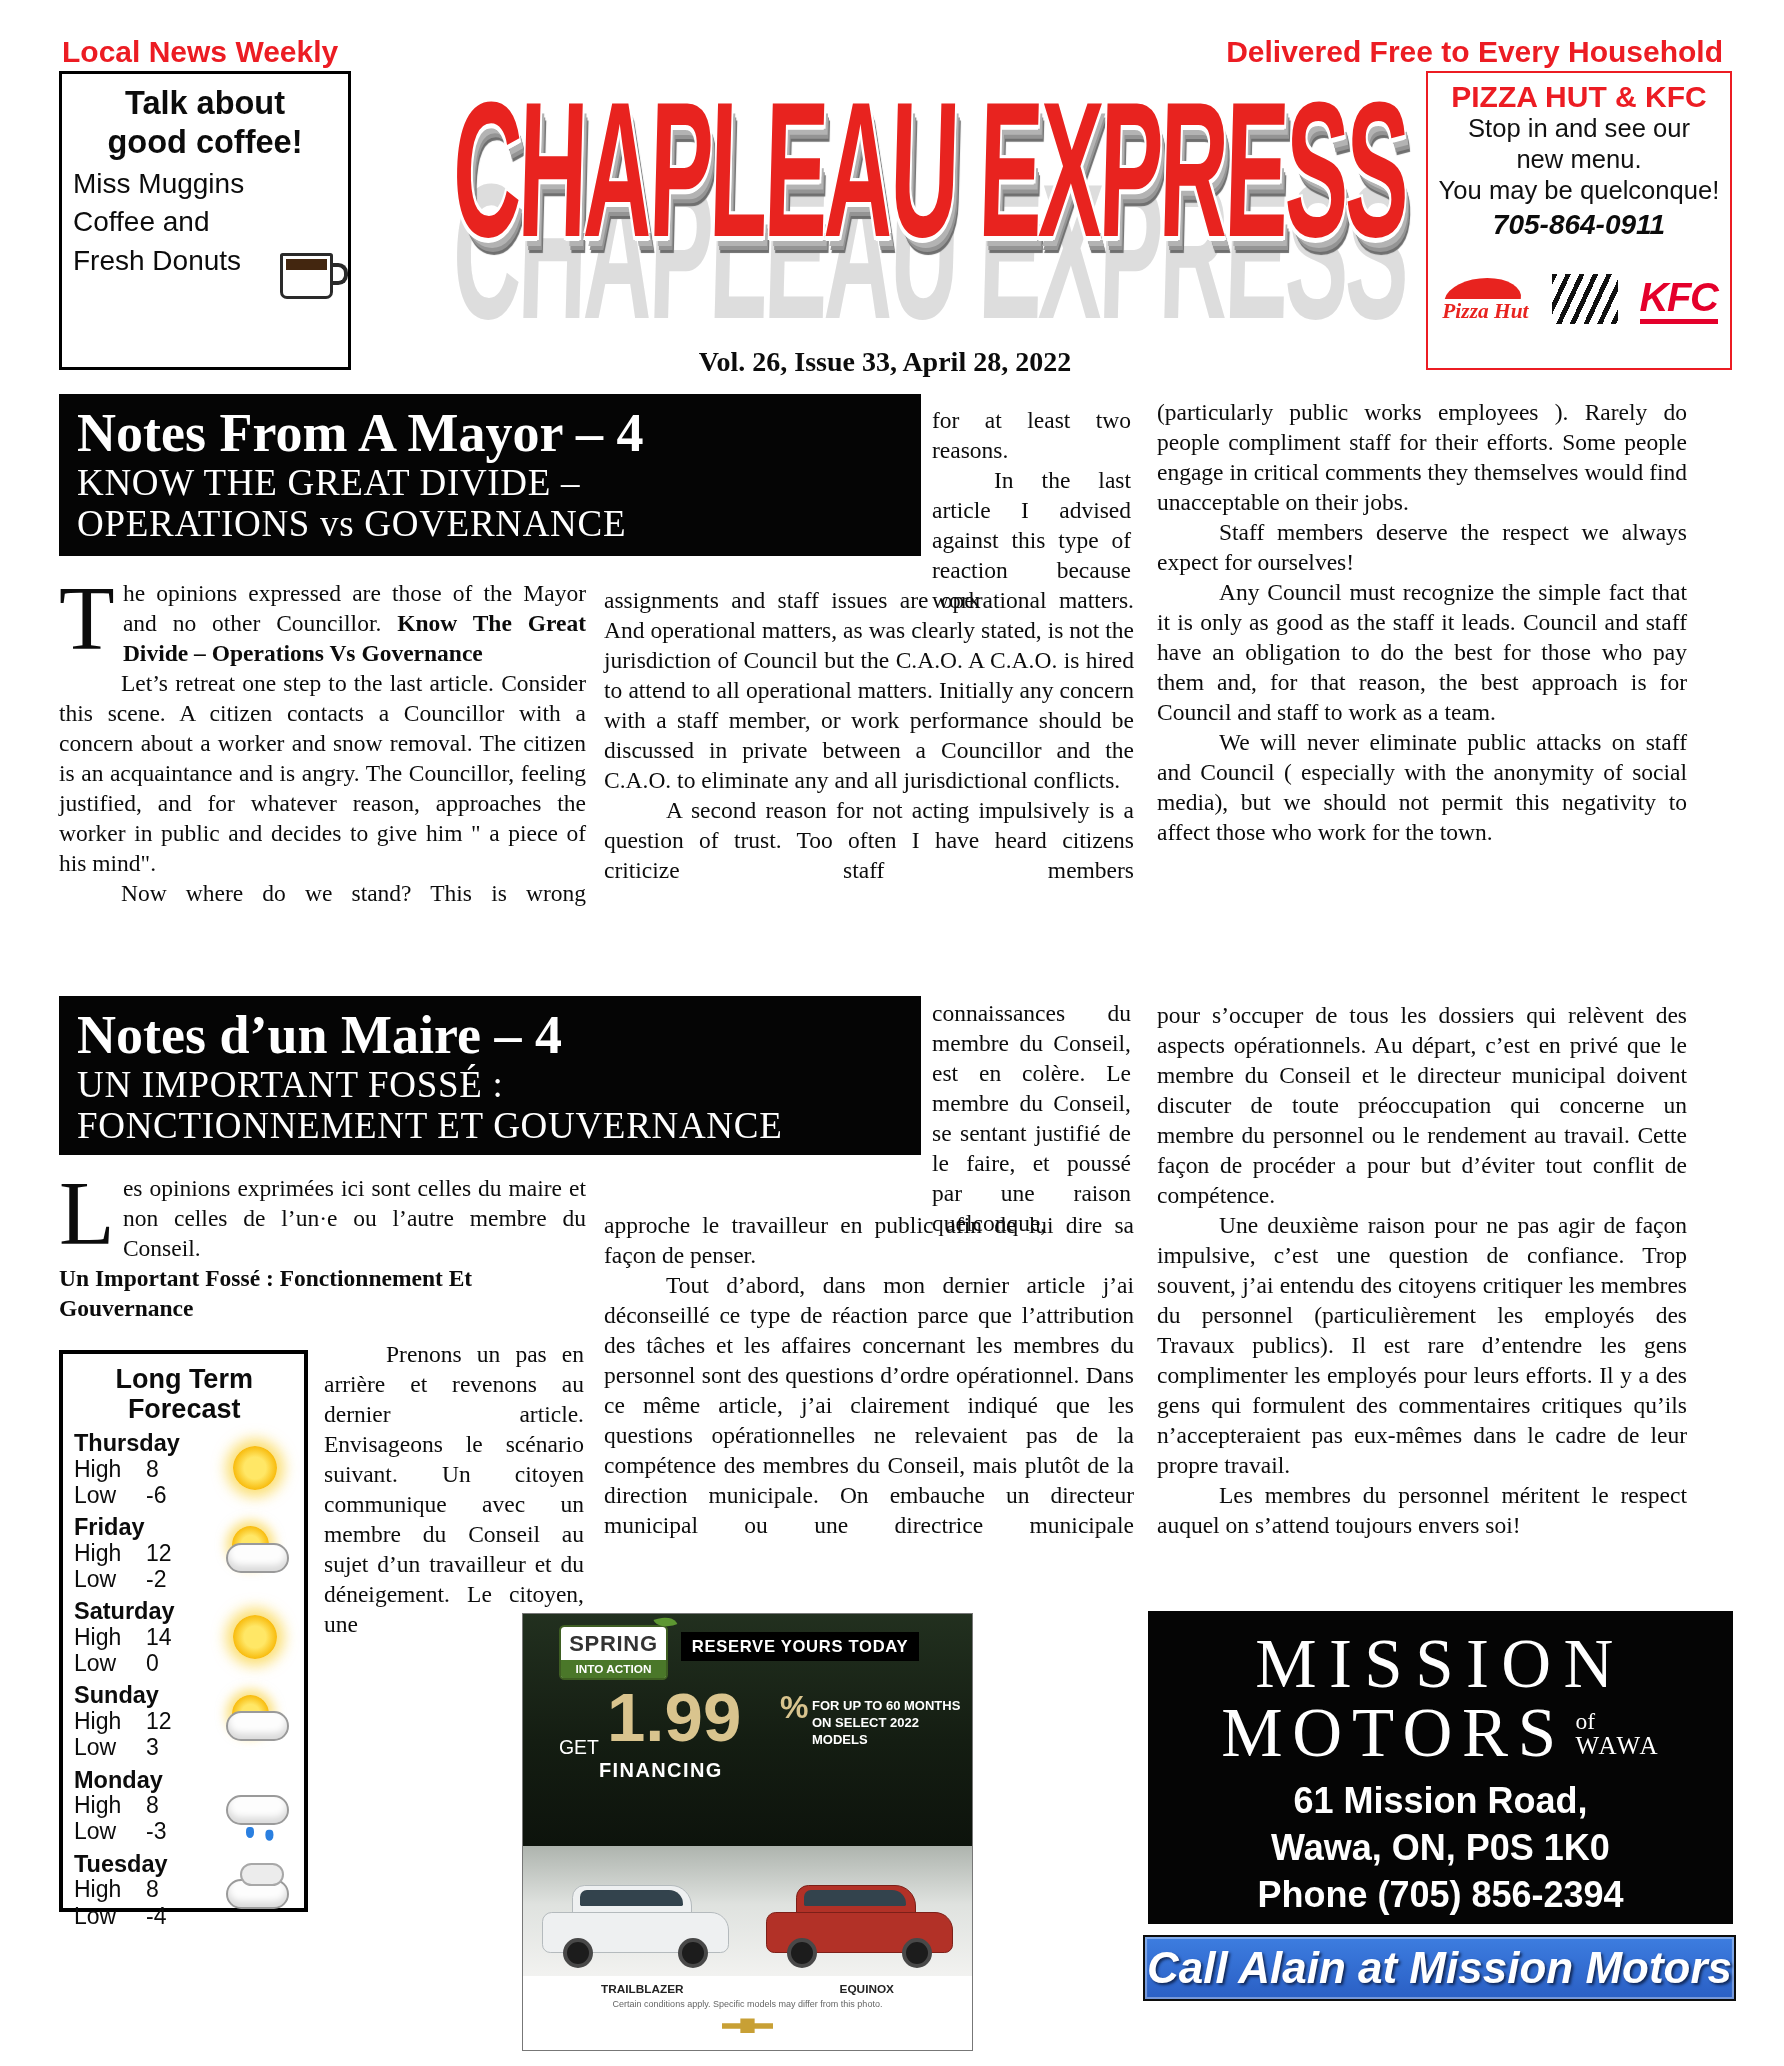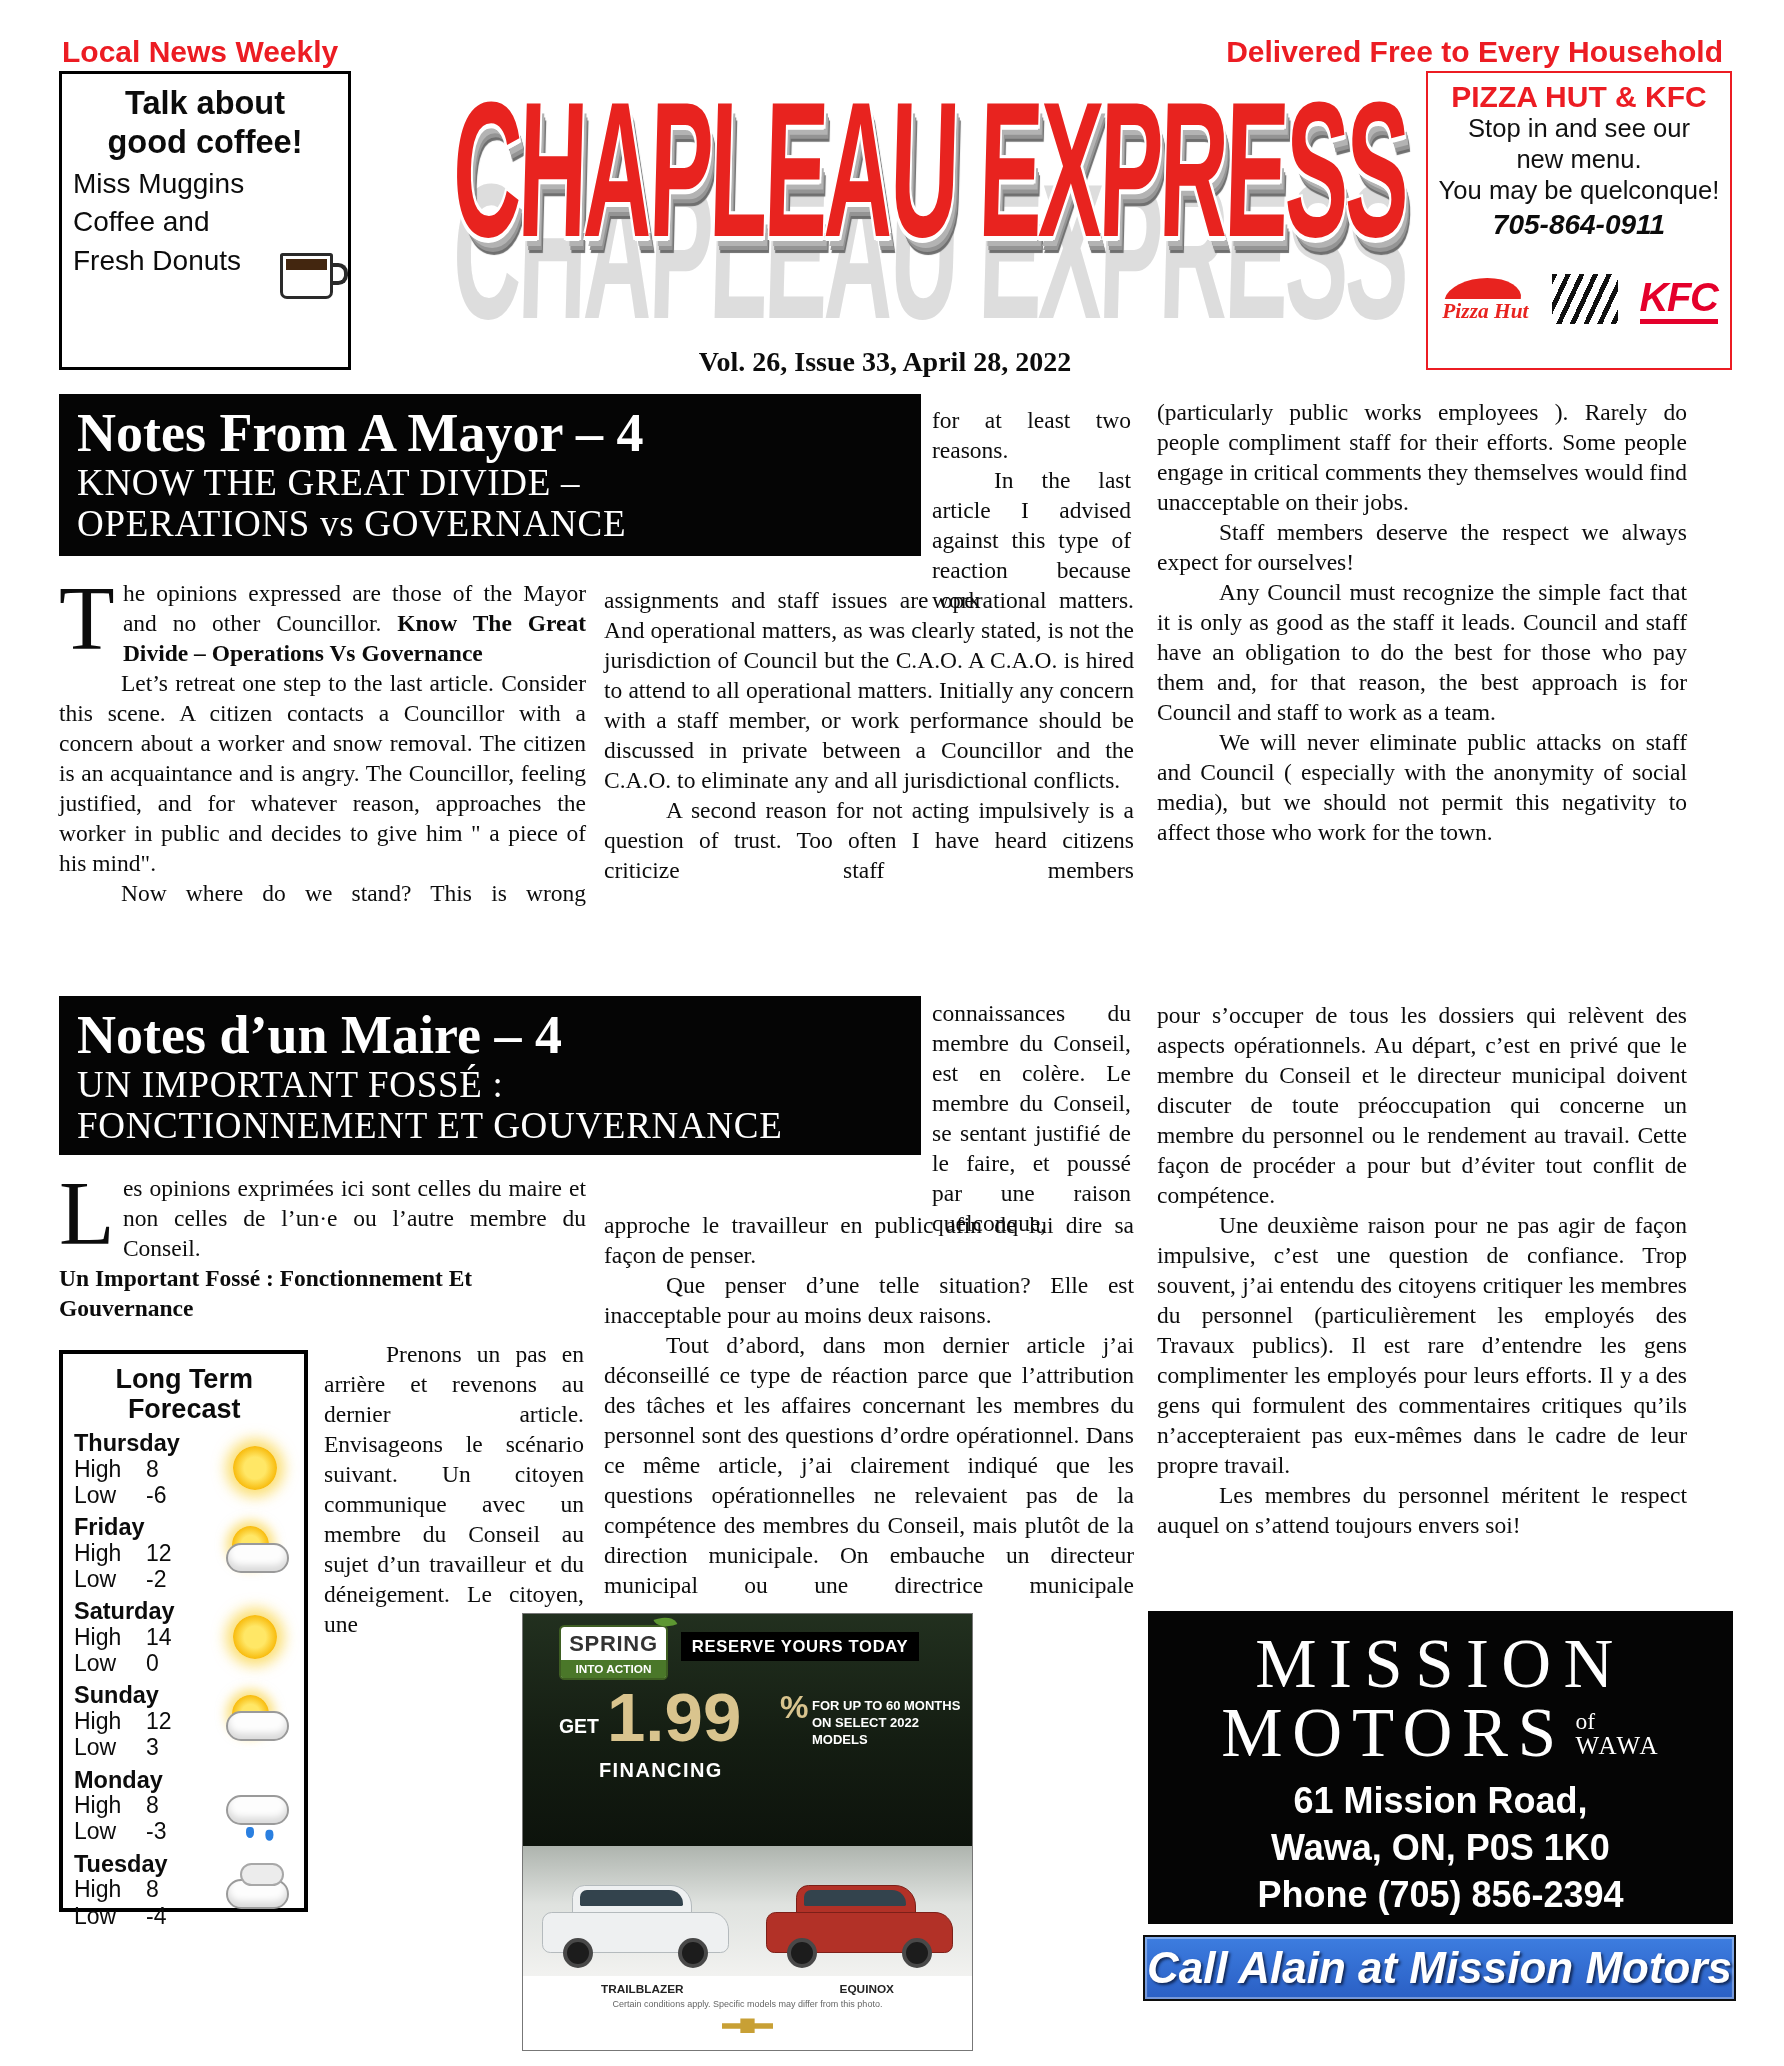--- a/index.html
+++ b/index.html
@@ -72,21 +72,21 @@
   .wicon[data-icon="rain"]::after{content:"";position:absolute;left:23.5px;bottom:1.4px;width:8.3px;height:11px;border-radius:50% 50% 60% 60%;background:#2a7fe0;box-shadow:19.4px 2.8px 0 #2a7fe0}
 
   
   .chevy{left:522px;top:1613px;width:451px;height:438px;border:0.7px solid #777;background:#fff;font-family:"Liberation Sans",sans-serif;overflow:hidden}
   .chevy-main{position:relative;height:232px;background:linear-gradient(180deg,#22301f 0%,#141d12 55%,#0d130c 100%)}
   .spring-badge{position:absolute;left:36px;top:11px;width:109px;background:#fff;border:2.1px solid #3e5e22;border-radius:5.5px;text-align:center;padding:4.1px 2.8px 0 2.8px}
   .spring-badge .s1{font-weight:bold;font-size:22px;color:#333;letter-spacing:0.7px}
   .spring-badge .s2{background:#4a7729;color:#fff;font-weight:bold;font-size:11.8px;margin:2.8px -2.8px 0 -2.8px;padding:2.1px 0;border-radius:0 0 2.8px 2.8px}
   .leaf{position:absolute;right:-9.7px;top:-11px;width:21px;height:12.4px;background:#5d9732;border-radius:0 100% 0 100%;transform:rotate(-20deg)}
   .reserve-bar{position:absolute;left:158px;top:18px;width:238px;height:29px;background:#000;color:#fff;font-weight:bold;font-size:16.6px;line-height:29px;text-align:center;letter-spacing:0.7px}
-  .get{position:absolute;left:36px;top:101px;color:#fff;font-weight:bold;font-size:19.4px}
+  .get{position:absolute;left:36px;top:122px;color:#fff;font-weight:normal;font-size:19.4px}
   .rate{position:absolute;left:84px;top:69px;color:#d9c48e;font-weight:bold;font-size:69px;line-height:1}
   .pct{position:absolute;left:257px;top:75px;color:#d9c48e;font-weight:bold;font-size:32px}
   .terms{position:absolute;left:289px;top:84px;color:#fff;font-weight:bold;font-size:13px;line-height:1.3}
   .financing{position:absolute;left:76px;top:145px;color:#fff;font-weight:bold;font-size:20px;letter-spacing:1.4px}
   .cars-strip{position:relative;height:130px;background:linear-gradient(180deg,#aeb4ae 0%,#dfe2df 45%,#f2f2f0 100%)}
   .car{position:absolute;bottom:8.3px;width:187px;height:90px}
   .car .cbody{position:absolute;left:0;right:0;bottom:15px;height:41px;border-radius:9.7px 18px 8.3px 8.3px}
   .car .cabin{position:absolute;left:30px;right:37px;bottom:53px;height:30px;border-radius:12.4px 21px 2.8px 2.8px}
   .car .cabin::before{content:"";position:absolute;left:7px;right:8.3px;top:4.1px;height:16.6px;background:#33434d;border-radius:7px 14px 1.4px 1.4px}
   .car .w1,.car .w2{position:absolute;bottom:0;width:30px;height:30px;border-radius:50%;background:#1c1c1c;border:4.8px solid #484848}
@@ -205,21 +205,20 @@
     <p class="ni"><span class="dropcap">L</span><span>es opinions exprimées ici sont celles du maire et non celles de l’un·e ou l’autre membre du Conseil.</span></p>
     <p class="ni inbold" style="text-align:left">Un Important Fossé : Fonctionnement Et Gouvernance</p>
   </div>
 
   <div class="abs bt" style="left:324px;top:1339px;width:260px">
     <p class="jlast">Prenons un pas en arrière et revenons au dernier article. Envisageons le scénario suivant. Un citoyen communique avec un membre du Conseil au sujet d’un travailleur et du déneigement. Le citoyen, une des</p>
   </div>
 
   <div class="abs bt" style="left:604px;top:1210px;width:530px">
     <p class="ni">approche le travailleur en public afin de lui dire sa façon de penser.</p>
-    <p>Que penser d’une telle situation? Elle est inacceptable pour au moins deux raisons.</p>
     <p class="jlast">Tout d’abord, dans mon dernier article j’ai déconseillé ce type de réaction parce que l’attribution des tâches et les affaires concernant les membres du personnel sont des questions d’ordre opérationnel. Dans ce même article, j’ai clairement indiqué que les questions opérationnelles ne relevaient pas de la compétence des membres du Conseil, mais plutôt de la direction municipale. On embauche un directeur municipal ou une directrice municipale</p>
   </div>
 
   <div class="abs weather">
     <div class="wtitle"><span>Long Term</span><br><span>Forecast</span></div>
 
     <div class="wday">
       <div>
         <div class="wname">Thursday</div>
         <div class="wrow">

